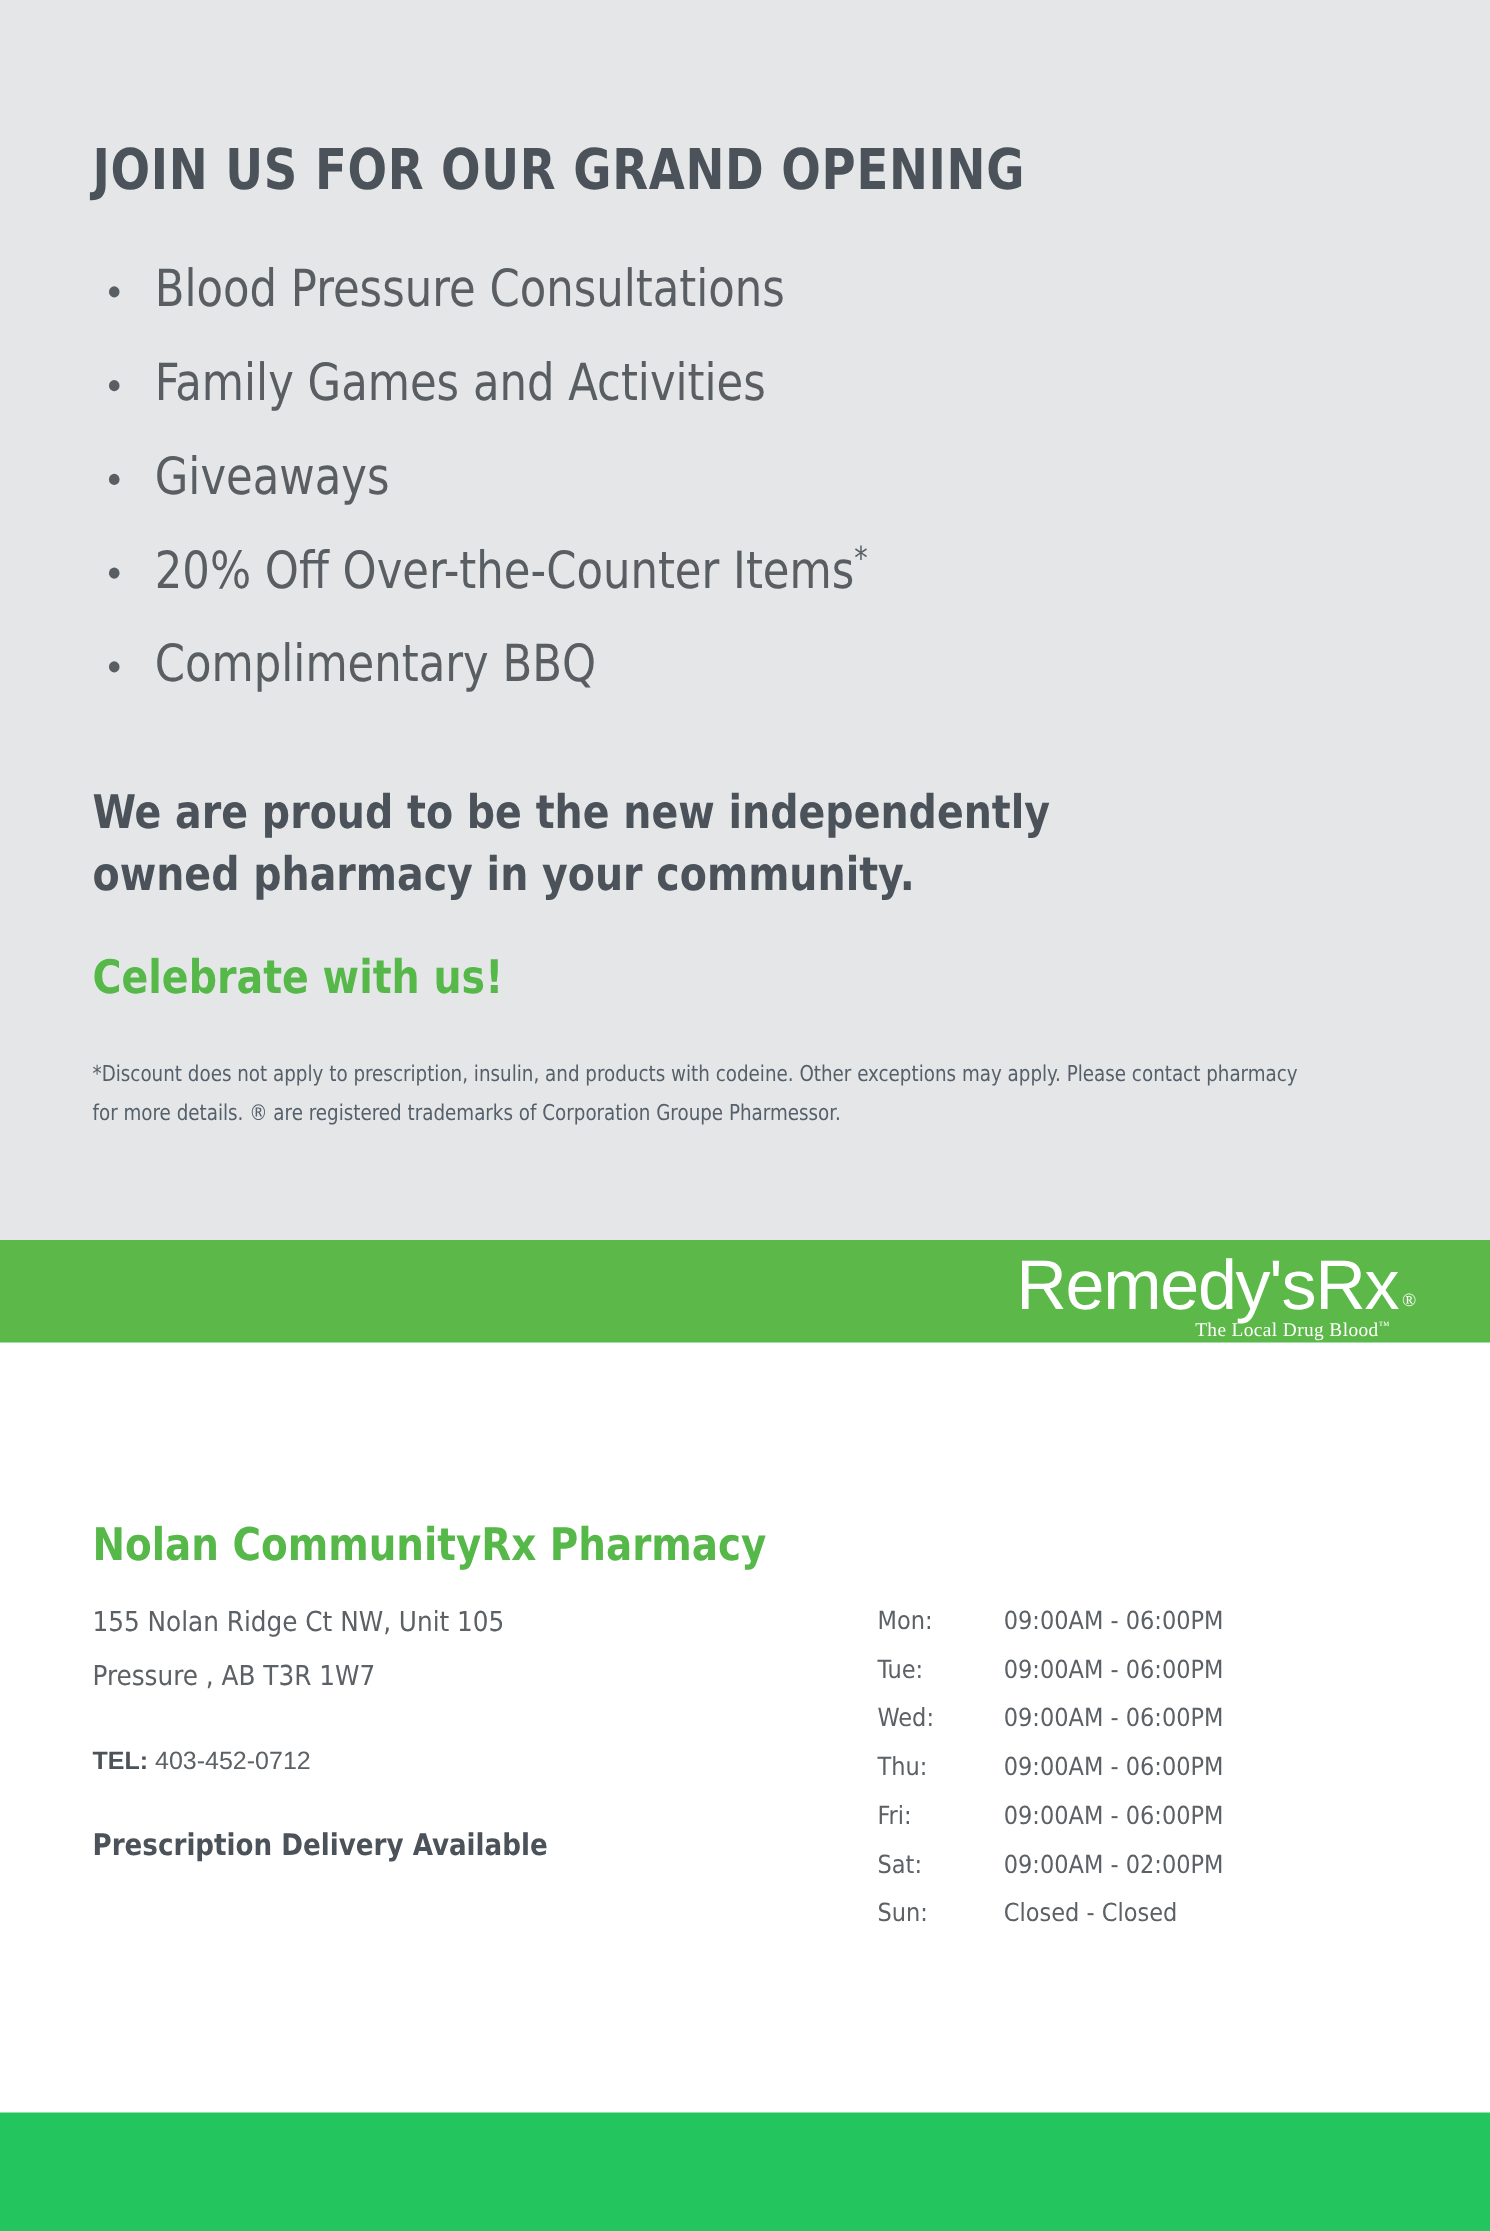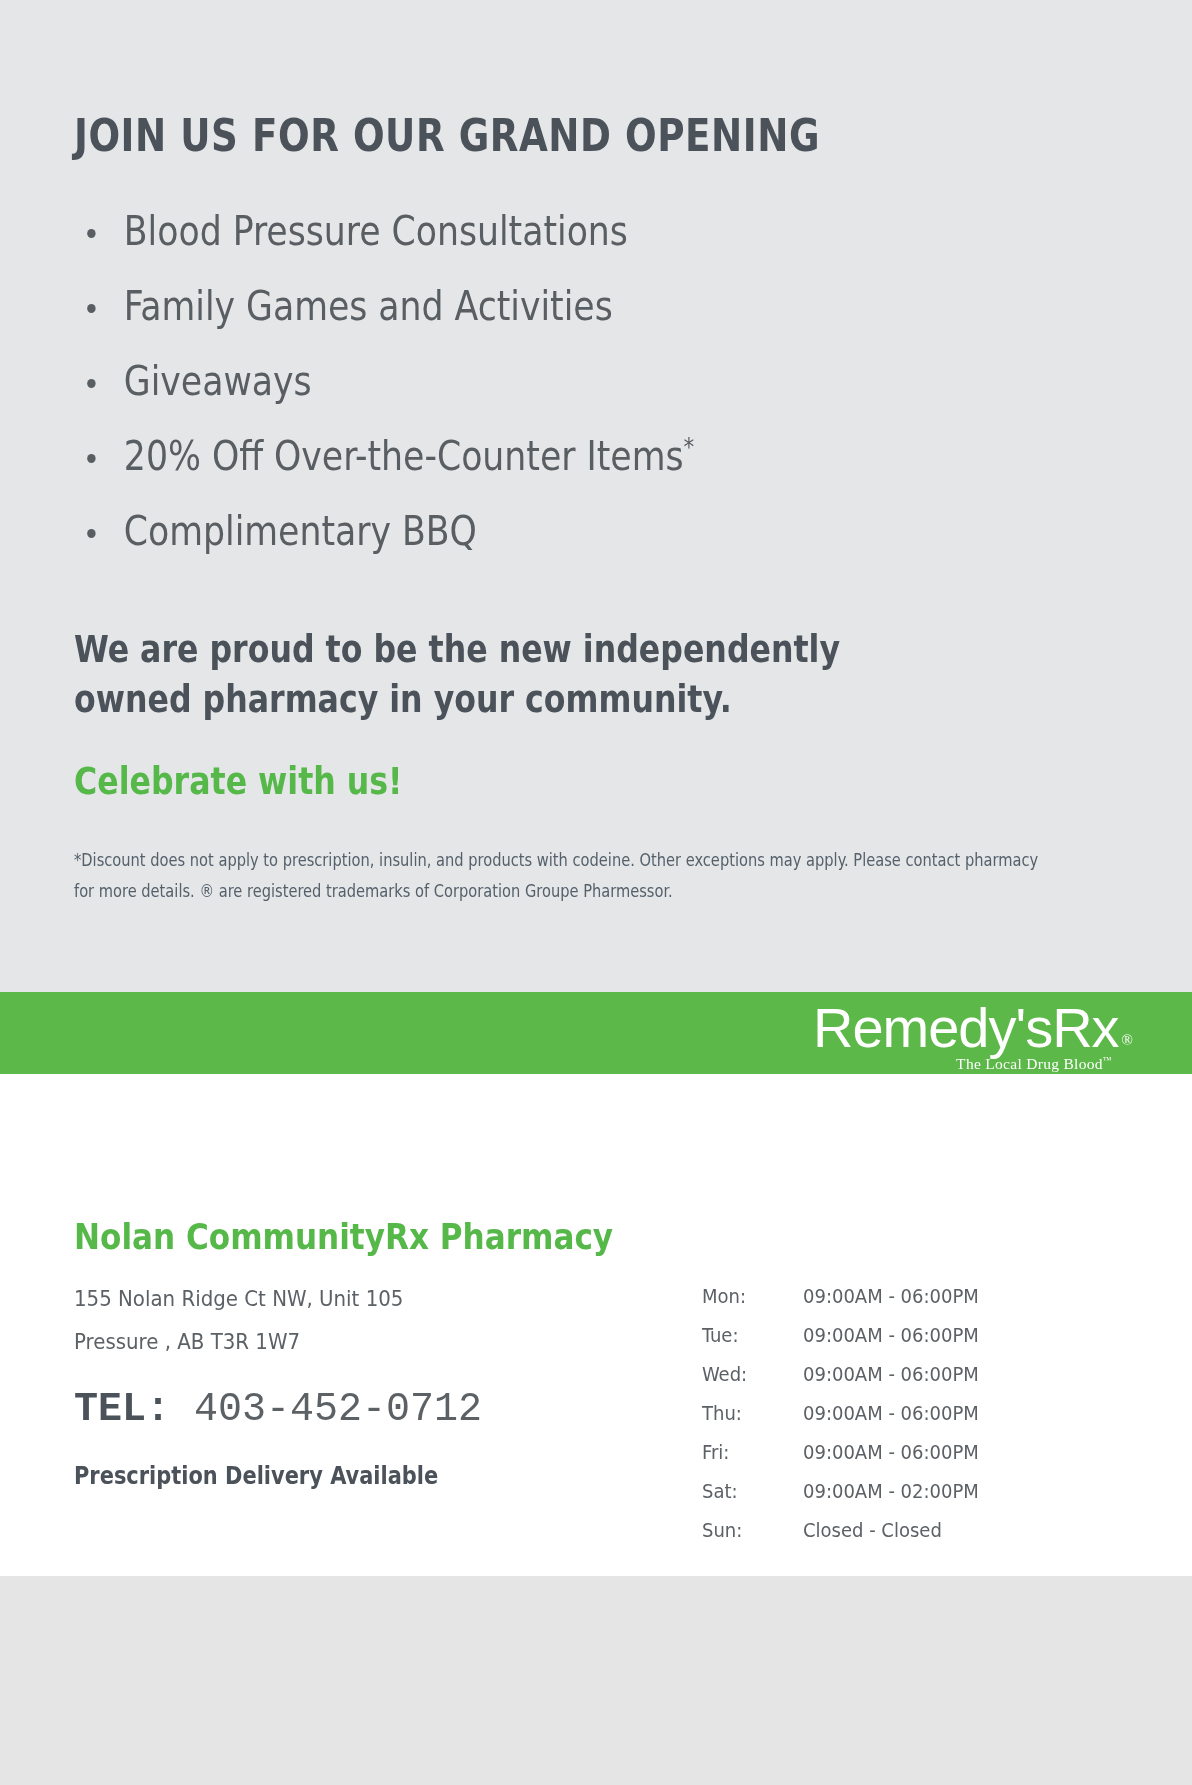--- a/index.html
+++ b/index.html
@@ -10,21 +10,21 @@
   body {
     width: 1192px;
     height: 1785px;
     font-family: "Liberation Sans", sans-serif;
     -webkit-font-smoothing: antialiased;
   }
   .flyer {
     position: relative;
     width: 1192px;
     height: 1785px;
-    background: #e5e5e5;
+    background: #22c55e;
     overflow: hidden;
   }
 
   
   .gray-panel {
     position: absolute;
     left: 0;
     top: 0;
     width: 1192px;
     height: 992px;
@@ -161,21 +161,21 @@
     font-size: 9px;
     vertical-align: super;
   }
 
   
   .info-area {
     position: absolute;
     left: 0;
     top: 1074px;
     width: 1192px;
-    height: 502px;
+    height: 616px;
     background: #ffffff;
     box-sizing: border-box;
     padding: 0 74px;
   }
   .store-name {
     margin: 0;
     padding-top: 145px;
     font-family: "DejaVu Sans Condensed", "Liberation Sans Narrow", "Liberation Sans", sans-serif;
     font-weight: 700;
     font-size: 36px;
@@ -198,23 +198,23 @@
   }
   .addr-line {
     font-family: "DejaVu Sans Condensed", "Liberation Sans Narrow", "Liberation Sans", sans-serif;
     font-weight: 400;
     font-size: 22px;
     line-height: 43px;
     color: #5c6166;
     white-space: nowrap;
   }
   .contact-line {
-    font-family: Liberation Mono, monospace;
-    font-weight: 400;
-    font-size: 40px;
+    font-family: Liberation Sans, sans-serif;
+    font-weight: 400;
+    font-size: 20px;
     line-height: 43px;
     color: #5c6166;
     white-space: nowrap;
   }
   .contact-line .lbl {
     font-weight: 700;
     color: #4b525a;
   }
   .spacer-sm { height: 25px; }
   .delivery {

